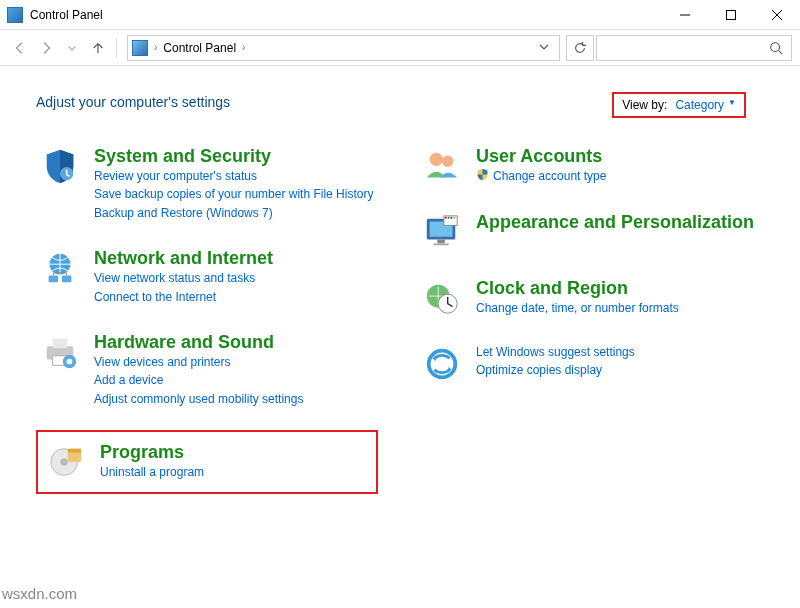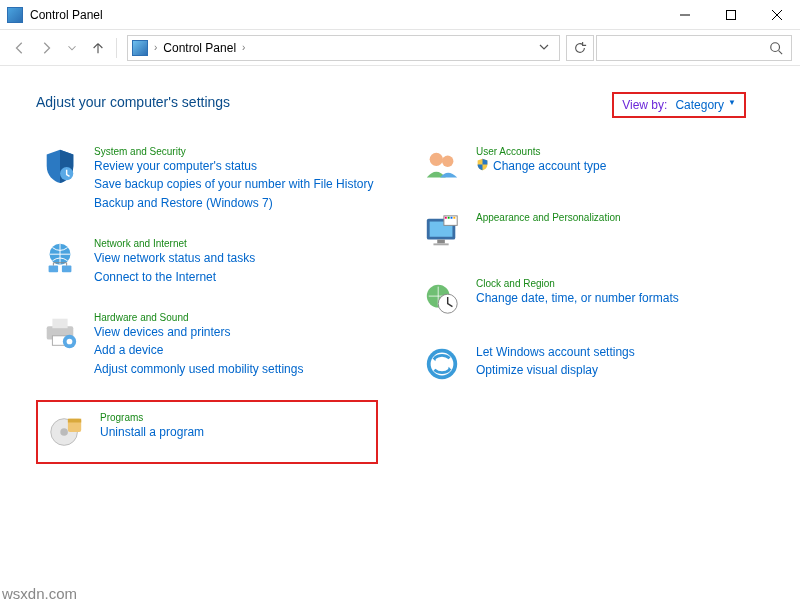--- a/index.html
+++ b/index.html
@@ -25,31 +25,31 @@
 .addr-text { color: #000; }
 .addr-spacer { flex: 1; }
 .addr-drop { color: #555; padding: 0 6px; }
 .refresh-btn { width: 28px; height: 26px; border: 1px solid #d0d0d0; display: flex; align-items: center; justify-content: center; color: #555; }
 .searchbox { width: 196px; height: 26px; border: 1px solid #d0d0d0; display: flex; align-items: center; justify-content: flex-end; padding: 0 8px; color: #555; }
 
 
 .content { padding: 28px 40px 0 36px; position: relative; }
 .heading { color: #0a4c8a; font-size: 14px; margin-bottom: 4px; }
 .viewby-wrap { position: absolute; top: 26px; right: 54px; border: 2px solid #e02020; padding: 4px 8px; display: flex; align-items: center; gap: 8px; }
-.viewby-label { color: #6d28d9; font-size: 12px; }
+.viewby-label { color: #000000; font-size: 12px; }
 .viewby-value { color: #0066cc; font-size: 12px; display:flex; align-items:flex-start; gap:4px;}
 .viewby-value .caret { font-size: 8px; color:#0066cc; }
 
 .columns { display: flex; margin-top: 32px; gap: 40px; }
 .col { flex: 1; display: flex; flex-direction: column; gap: 18px; }
 .cat { display: flex; gap: 14px; align-items: flex-start; padding: 4px; }
 .cat.highlight { border: 2px solid #e02020; padding: 10px 8px; }
 .cat .icon { width: 40px; height: 40px; flex-shrink: 0; display:flex; align-items:center; justify-content:center; }
 .cat .txt { display: flex; flex-direction: column; gap: 1px; }
-.cat-title { color: #1a8a1a; font-size: 10px; cursor: pointer; }
+.cat-title { color: #1a8a1a; font-size: 18px; cursor: pointer; font-weight: bold; }
 .cat-link { color: #0066cc; font-size: 12px; cursor: pointer; line-height: 1.45; }
 
 .watermark { position: absolute; bottom: 6px; left: 2px; font-size: 15px; color: #888; }
 </style>
 </head>
 <body>
 
 <div class="titlebar">
   <div class="app-icon"></div>
   <div class="title">Control Panel</div>
@@ -266,22 +266,22 @@
               <circle cx="20" cy="20" r="16" fill="#3a9bd9"></circle>
               <circle cx="20" cy="20" r="12" fill="#fff"></circle>
               <path d="M20 10 l2 6 h6 l-5 4 2 6 -5 -4 -5 4 2 -6 -5 -4 h6 z" fill="none"></path>
               <path d="M12 14 a12 12 0 0 1 16 0" stroke="#3a9bd9" stroke-width="3" fill="none"></path>
               <path d="M28 26 a12 12 0 0 1 -16 0" stroke="#3a9bd9" stroke-width="3" fill="none"></path>
               <polygon points="10,14 14,12 13,17" fill="#3a9bd9"></polygon>
               <polygon points="30,26 26,28 27,23" fill="#3a9bd9"></polygon>
             </svg>
           </div>
         <div class="txt">
-          <a class="cat-link">Let Windows account settings</a>
-          <a class="cat-link">Optimize visual display</a>
+          <a class="cat-link">Let Windows suggest settings</a>
+          <a class="cat-link">Optimize copies display</a>
         </div>
       </div>
 
     </div>
   </div>
 </div>
 
 <div class="watermark">wsxdn.com</div>
 
 </body></html>

